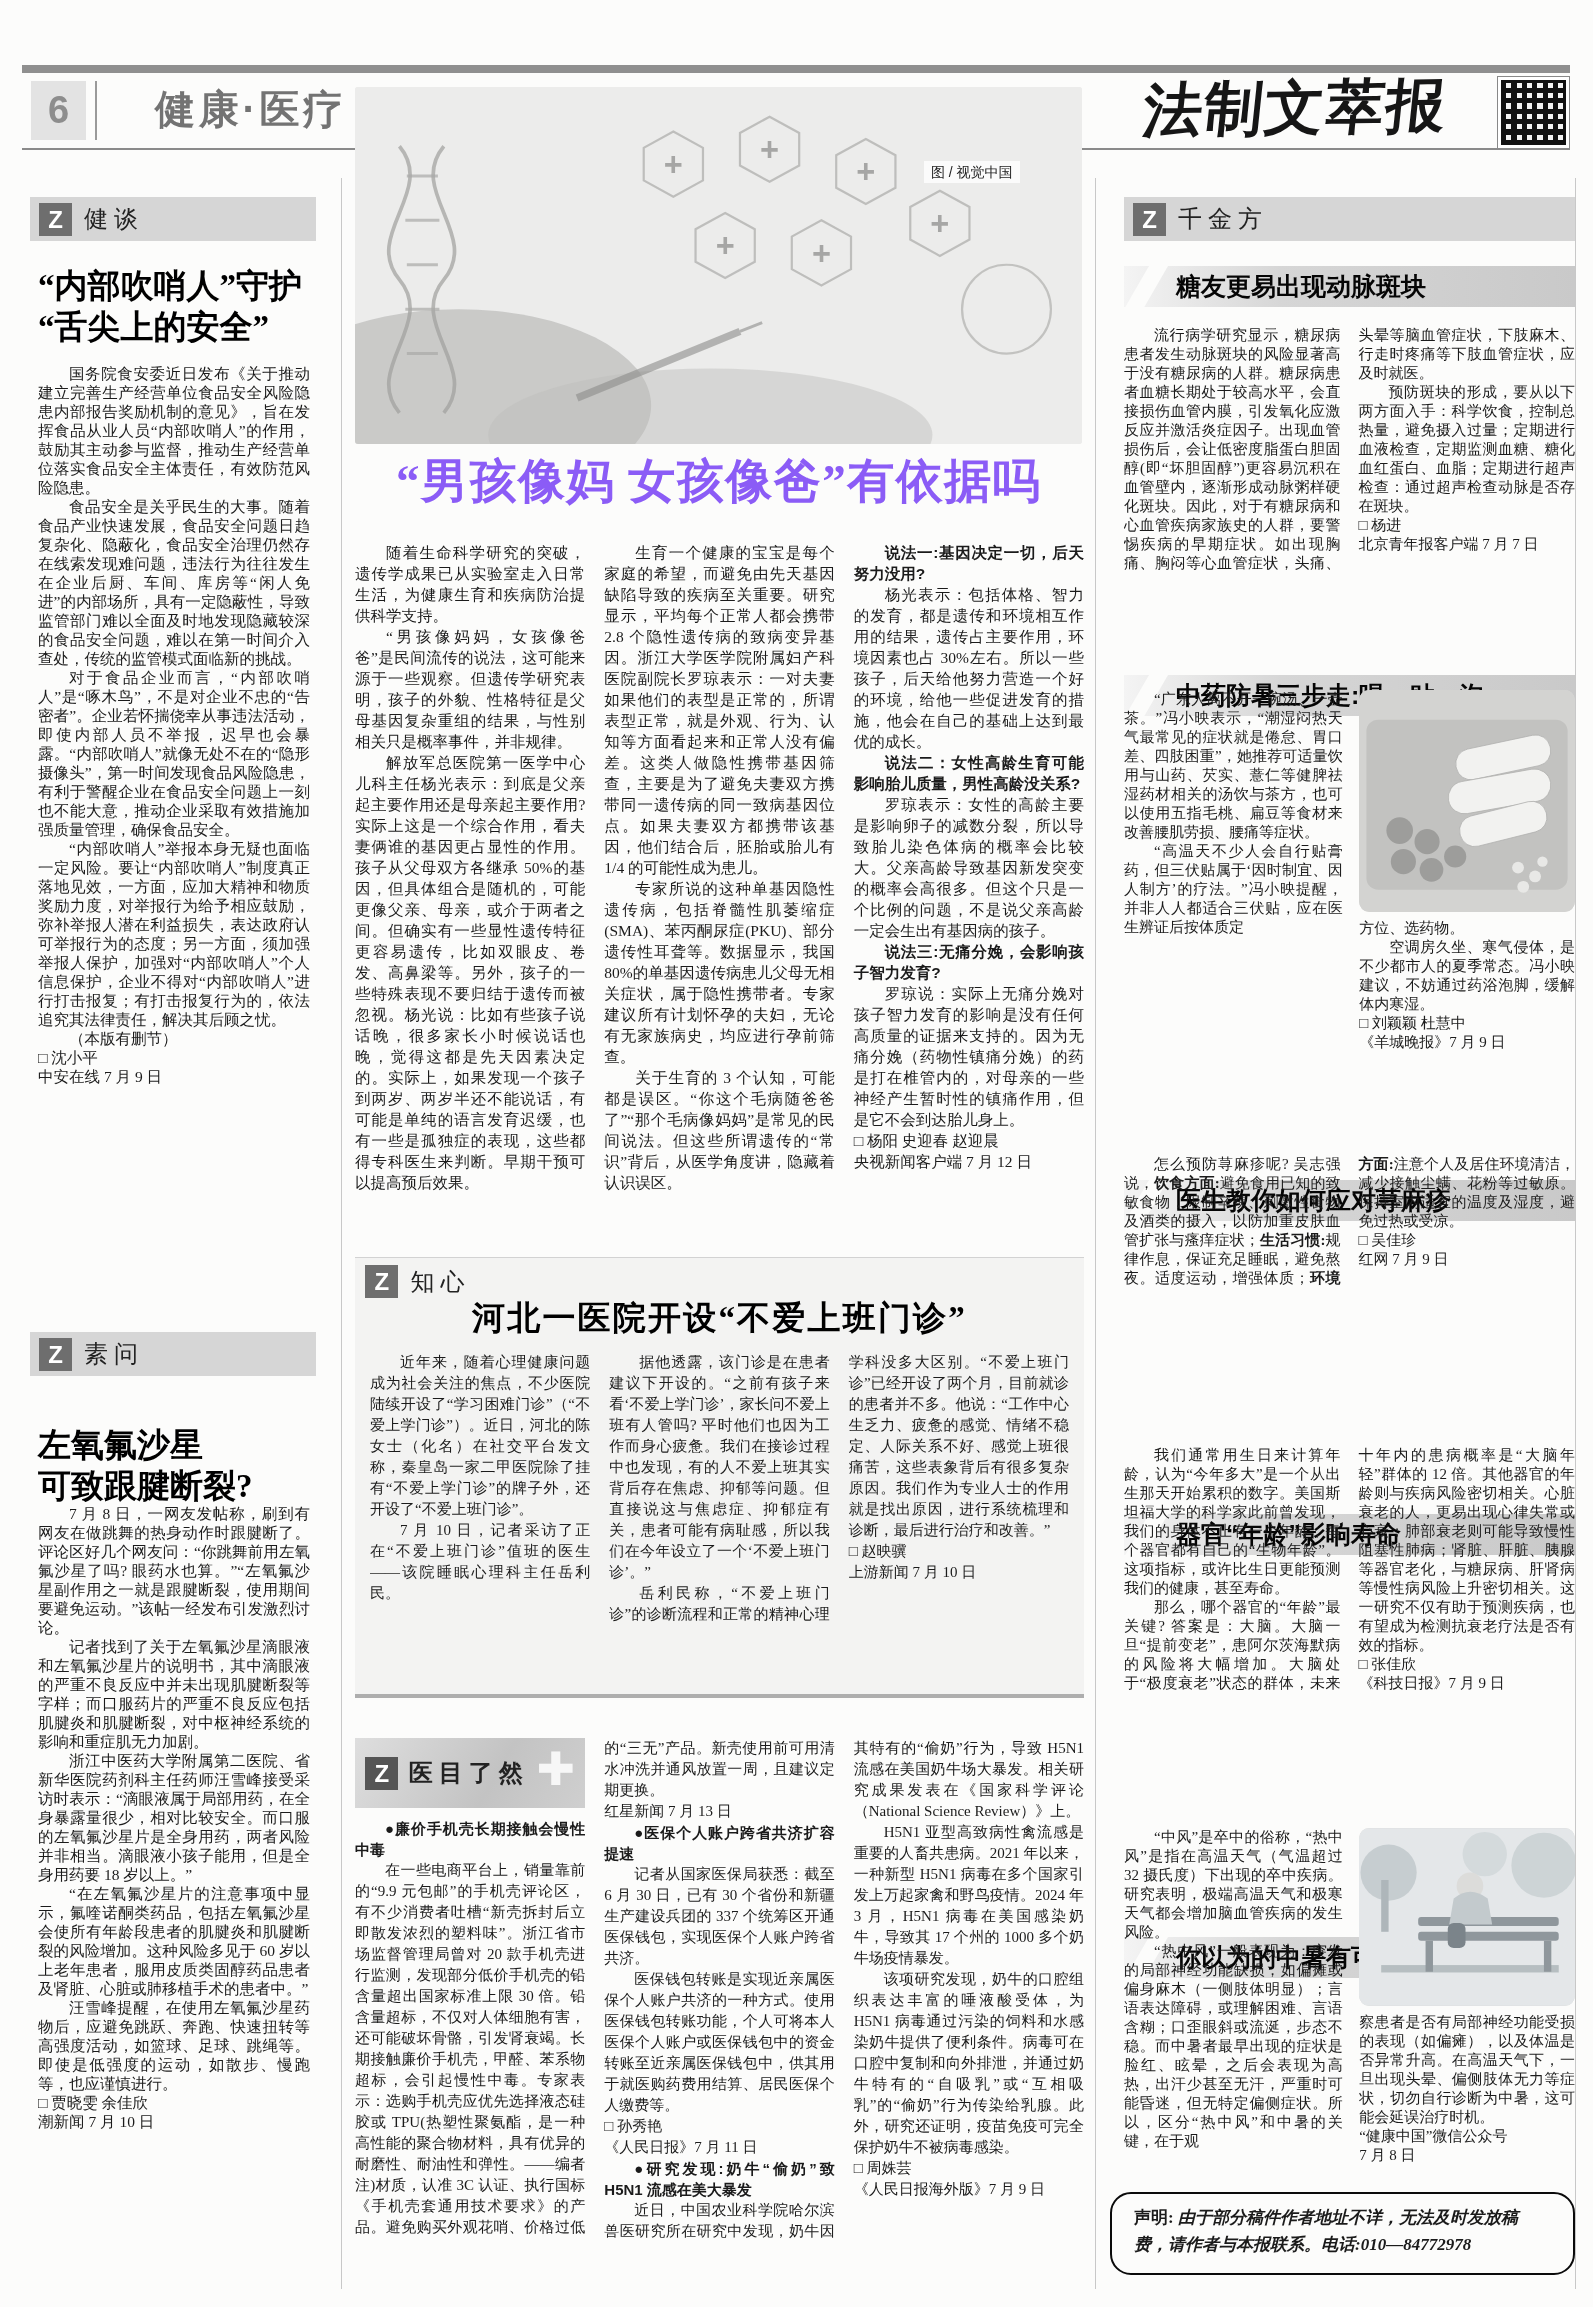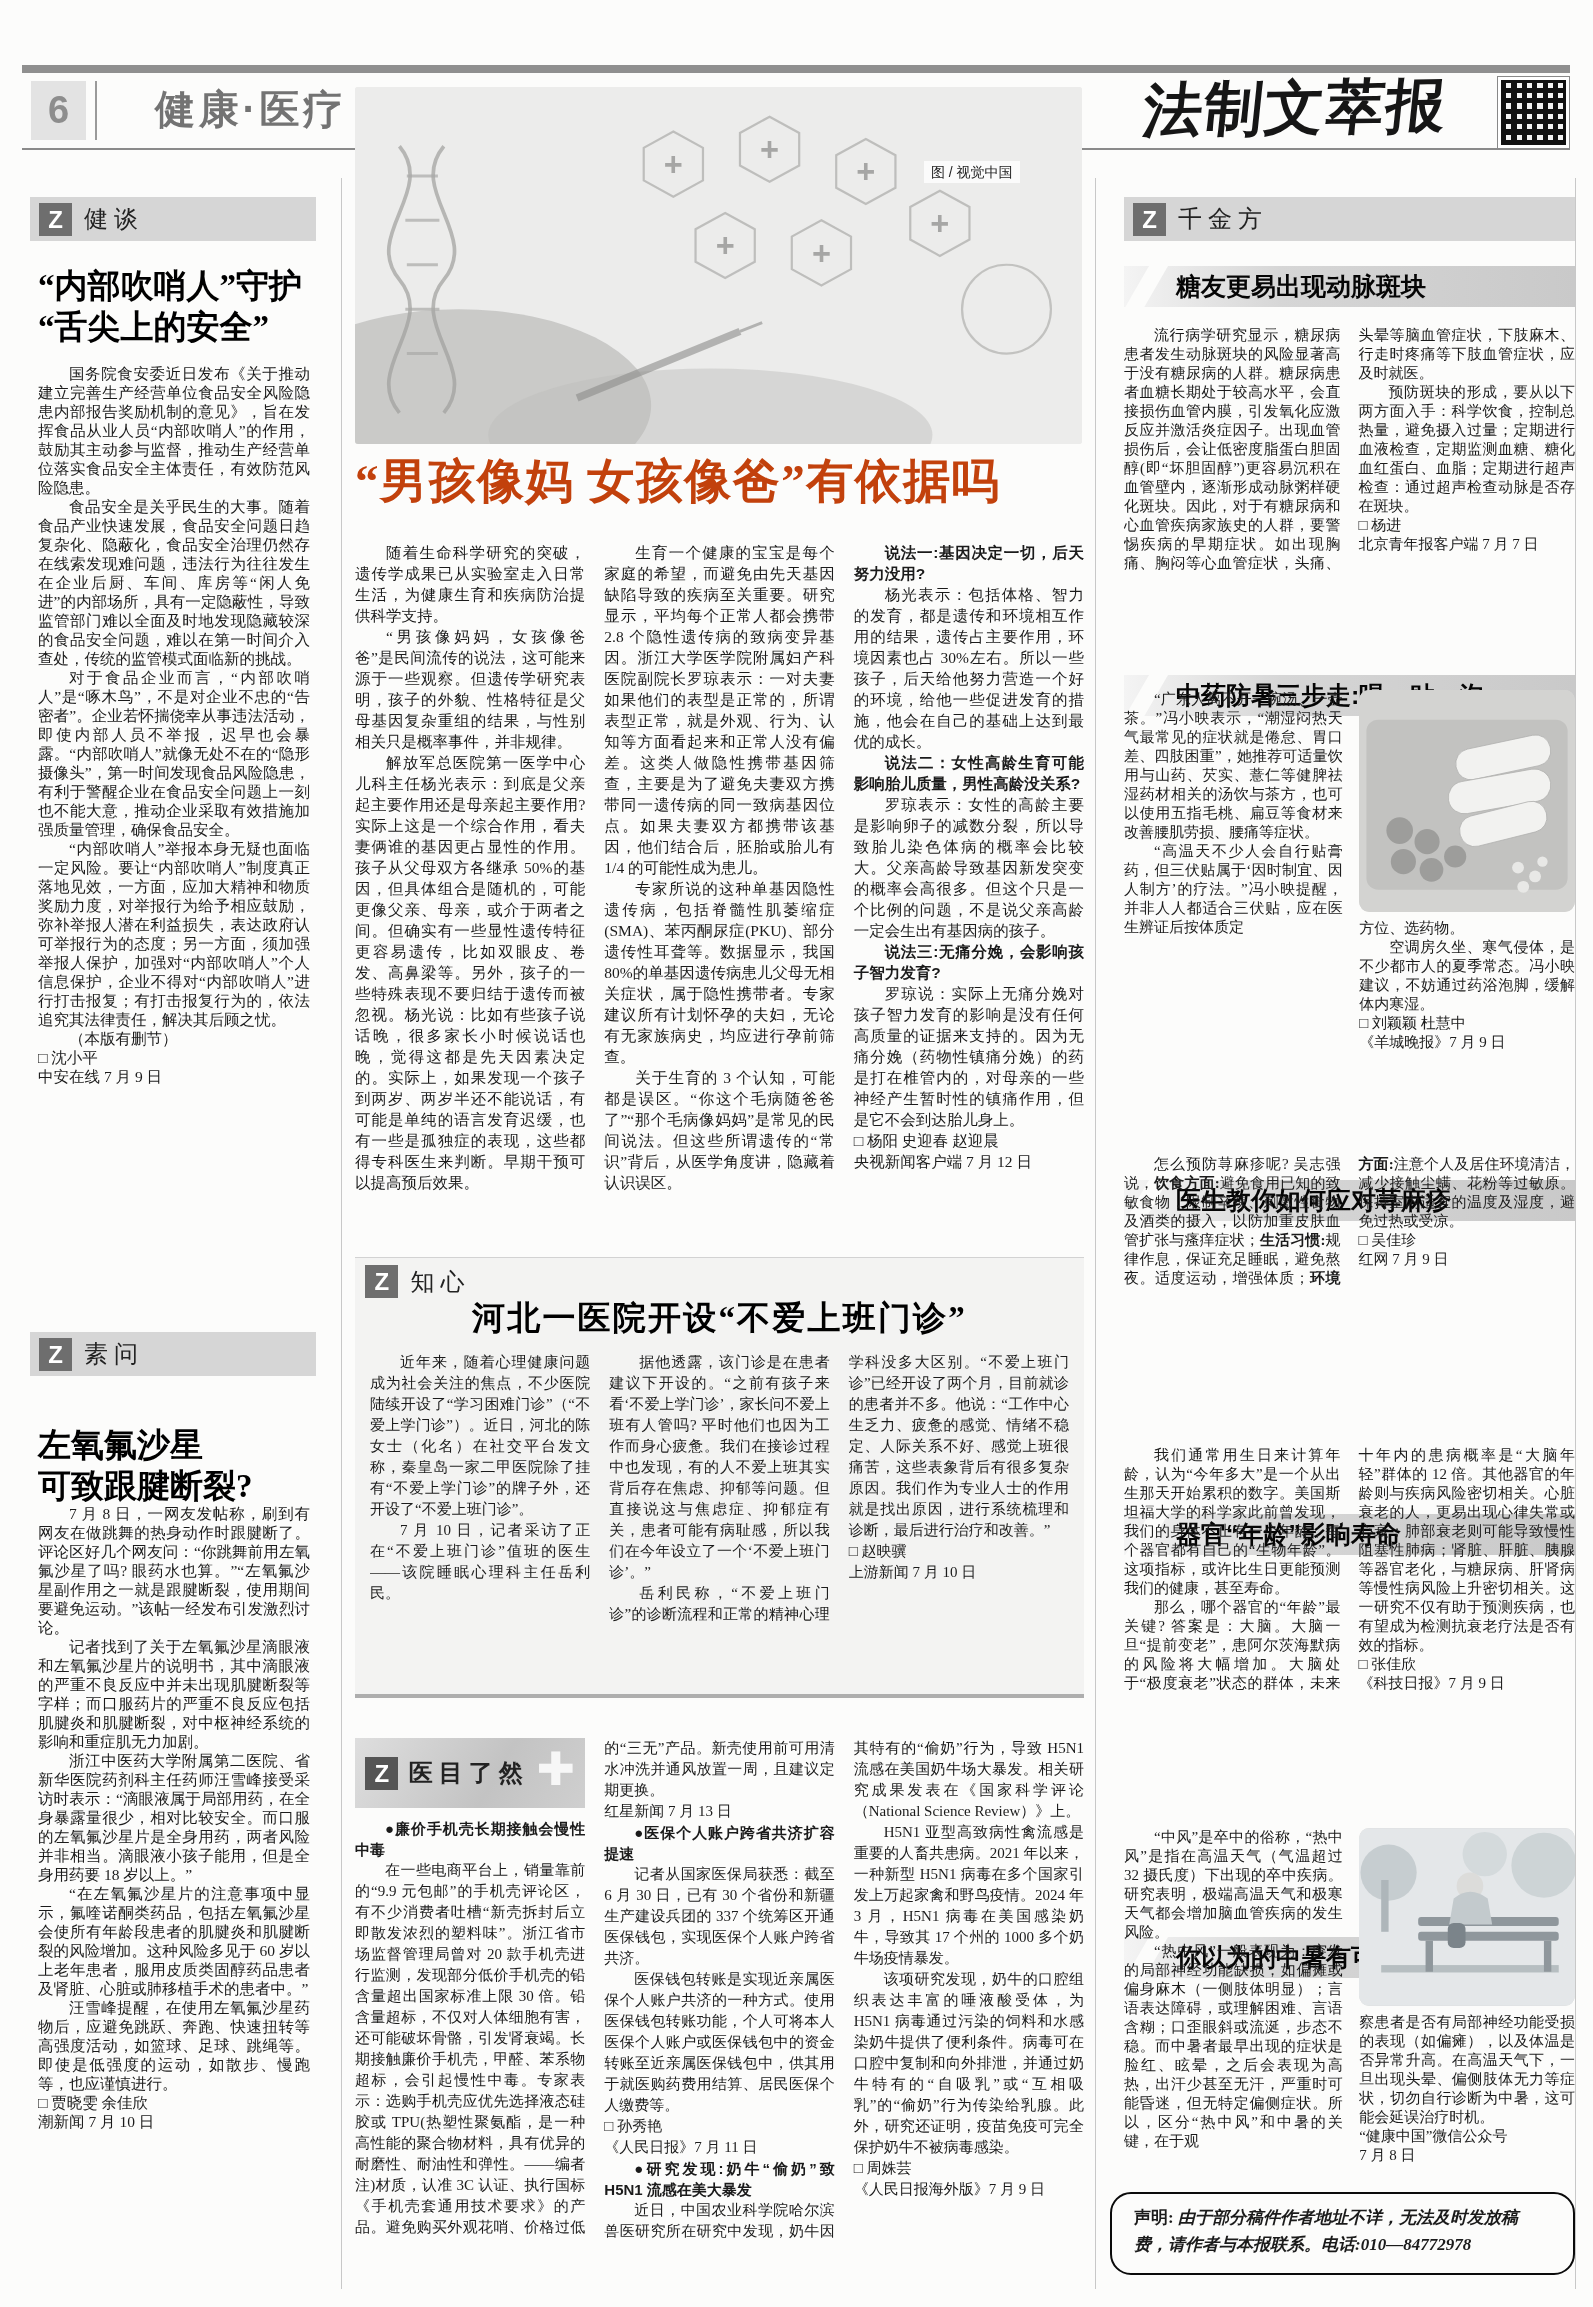--- a/index.html
+++ b/index.html
@@ -17,21 +17,21 @@
       repeating-linear-gradient(90deg,#111 0 5.2px,#f4f4f4 5.2px 10.4px);
       border:3px solid #fff;outline:0.7px solid #888;}
   .hrule{background:#8a8a8a;}
   .vrule{background:#c8c8c8;}
   
   .band{display:flex;align-items:center;gap:12px;background:#d6d6d6;padding:0 9px;box-sizing:border-box;}
   .zsq{width:33px;height:33px;background:#6e6e6e;color:#fff;font:bold 24px/33px "Liberation Sans",sans-serif;text-align:center;flex:0 0 33px;}
   .bandlbl{font:400 24px "Liberation Sans",sans-serif;letter-spacing:6px;color:#222;}
   
   .lhead{font:bold 33px/41px "Liberation Serif",serif;color:#000;}
-  .mainhead{font:bold 47px/65px "Liberation Serif",serif;text-align:left;letter-spacing:1.5px;color:#c2410c;}
+  .mainhead{font:bold 47px/65px "Liberation Serif",serif;text-align:center;letter-spacing:1.5px;color:#8b5cf6;}
   
   .body p{margin:0;text-indent:2em;text-align:justify;}
   .lt p{font-size:15.5px;line-height:19px;}
   .mt p{font-size:15.5px;line-height:21px;}
   .rt p{font-size:15px;line-height:19px;}
   .st p{font-size:15px;line-height:21px;}
   .byline{text-align:right;text-indent:0 !important;}
   .note{text-indent:2em;}
   .claim{font:bold 16.3px/21px "Liberation Sans",sans-serif;text-indent:2em;text-align:justify;margin:0;}
   .cols3{column-count:3;column-gap:19px;}

